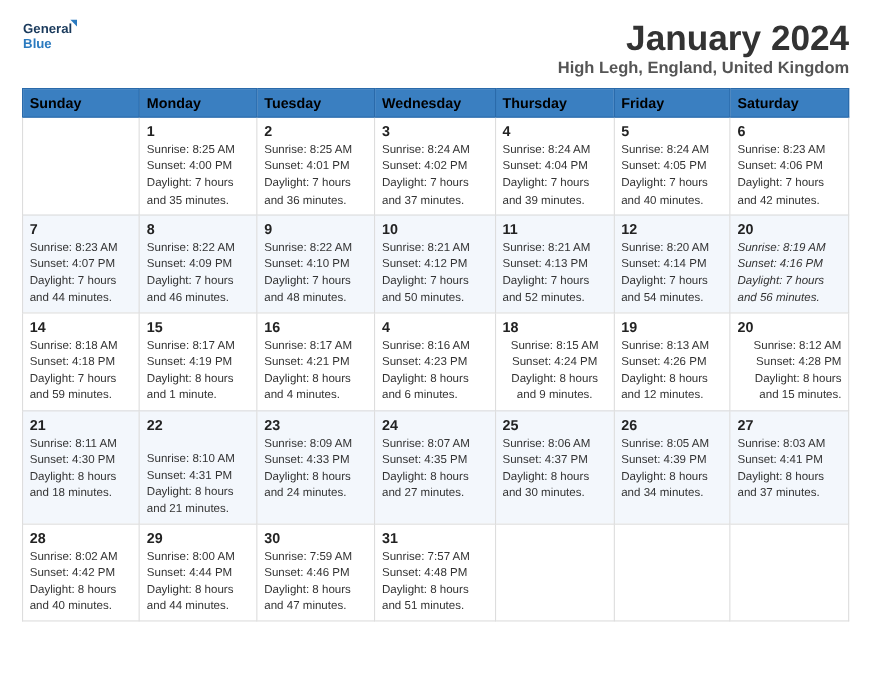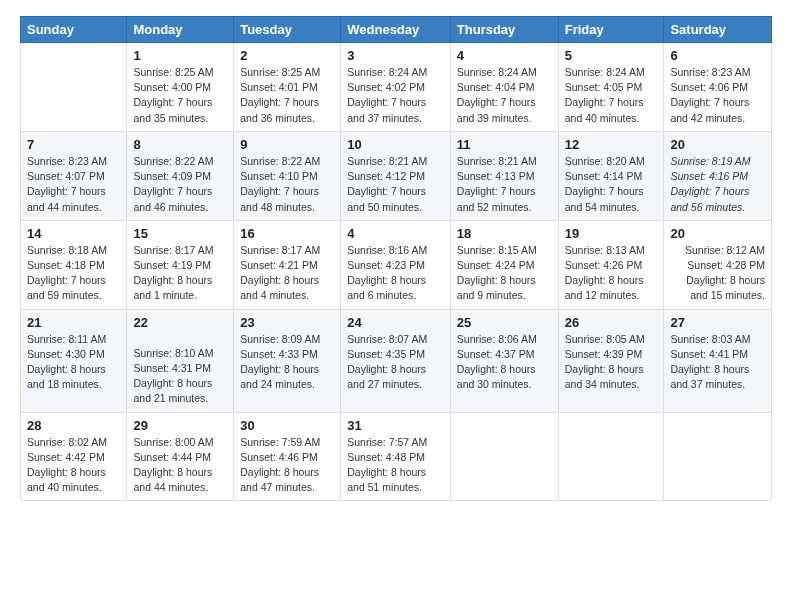--- a/index.html
+++ b/index.html
@@ -38,21 +38,21 @@
       color: #555;
       font-weight: bold;
     }
     table {
       width: 100%;
       border-collapse: collapse;
       font-size: 11px;
     }
     thead tr th {
       background-color: #3a7fc1;
-      color: #ffffff;
+      color: #000000;
       padding: 5px 6px;
       text-align: left;
       font-size: 13px;
       font-weight: bold;
       border: 1px solid #2a6aaa;
     }
     tbody tr {
       border-bottom: 1px solid #ccc;
     }
     tbody tr:nth-child(odd) {
@@ -78,20 +78,34 @@
     .day-info {
       font-size: 10.5px;
       color: #333;
       line-height: 1.45;
     }
   </style>
 </head>
 <body>
 
 <div class="page">
+  <div class="header">
+    <div class="logo">
+    <svg viewBox="0 0 50 36" width="50" height="36">
+      <rect x="0" y="0" width="50" height="36" fill="white"></rect>
+      <text x="1" y="14" font-size="12" font-weight="bold" fill="#1a3a5c" font-family="Arial">General</text>
+      <text x="1" y="28" font-size="12" font-weight="bold" fill="#2a7abf" font-family="Arial">Blue</text>
+      <polygon points="44,2 50,8 50,2" fill="#2a7abf"></polygon>
+    </svg>
+  </div>
+    <div class="title-block">
+      <div class="month-title">January 2024</div>
+      <div class="location">High Legh, England, United Kingdom</div>
+    </div>
+  </div>
 
   <table>
     <thead>
       <tr id="header-row">
           <th>Sunday</th>
           <th>Monday</th>
           <th>Tuesday</th>
           <th>Wednesday</th>
           <th>Thursday</th>
           <th>Friday</th>
@@ -219,21 +233,21 @@
           </td>
           <td>
             <span class="day-num">4</span>
             <div class="day-info" style="white-space: pre-line;">Sunrise: 8:16 AM
 Sunset: 4:23 PM
 Daylight: 8 hours
 and 6 minutes.</div>
           </td>
           <td>
             <span class="day-num">18</span>
-            <div class="day-info" style="white-space: pre-line;">Sunrise: 8:15 AM
+            <div class="day-info" style="white-space: pre-line; text-align: center;">Sunrise: 8:15 AM
 Sunset: 4:24 PM
 Daylight: 8 hours
 and 9 minutes.</div>
           </td>
           <td>
             <span class="day-num">19</span>
             <div class="day-info" style="white-space: pre-line;">Sunrise: 8:13 AM
 Sunset: 4:26 PM
 Daylight: 8 hours
 and 12 minutes.</div>

